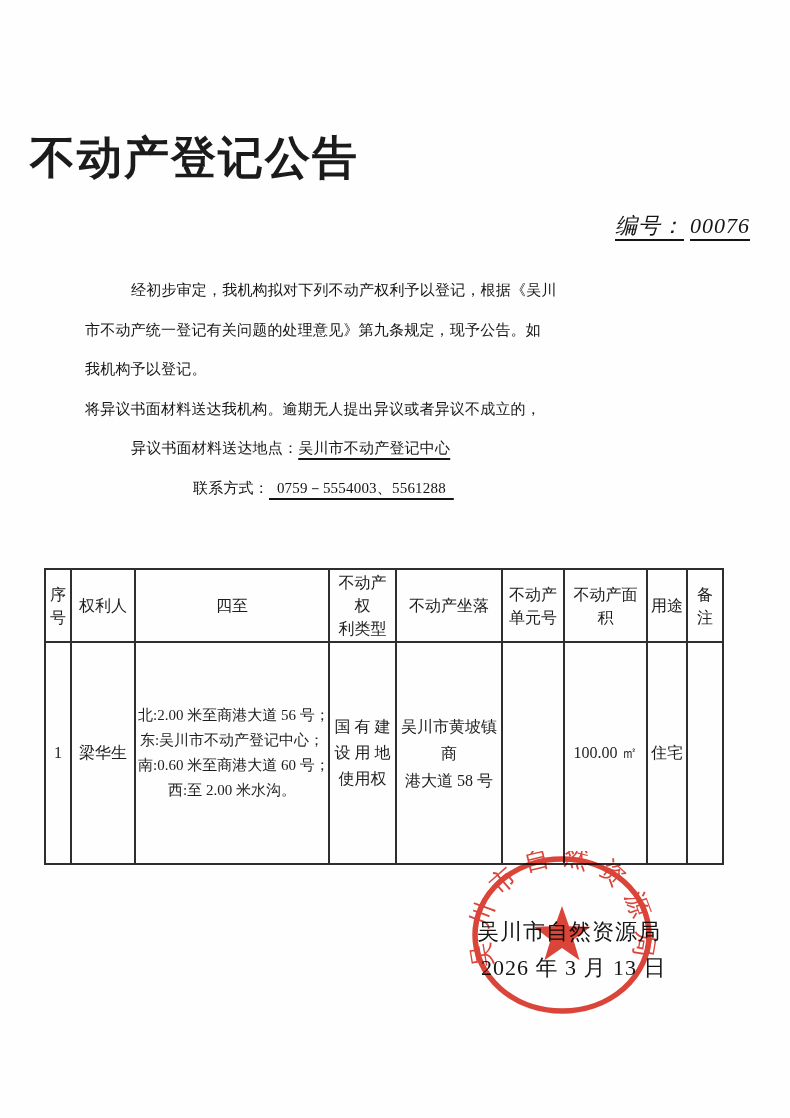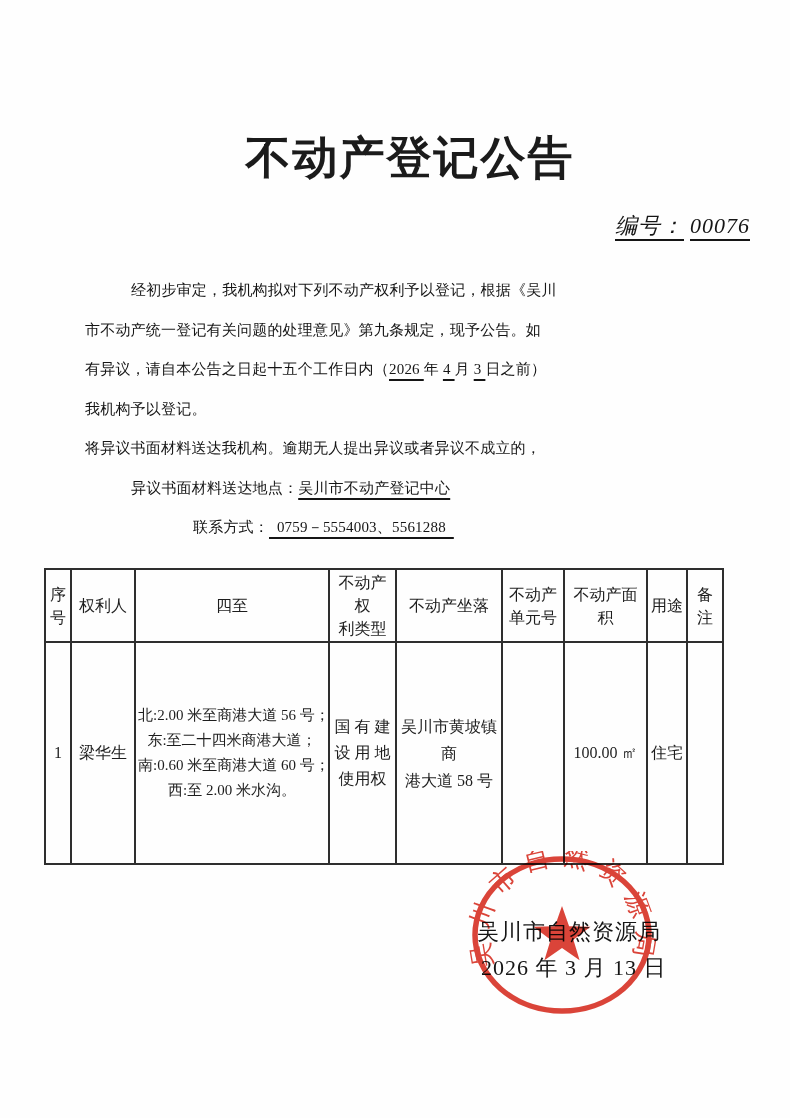--- a/index.html
+++ b/index.html
@@ -5,21 +5,21 @@
   html,body{margin:0;padding:0;}
   body{
     width:790px;height:1118px;background:#ffffff;
     font-family:"Liberation Serif","DejaVu Serif",serif;
     color:#151515;
   }
   .page{position:relative;width:790px;height:1118px;overflow:hidden;background:#fefefe;}
 
   .title{
     position:absolute;top:128px;left:30px;width:760px;
-    text-align:center;font-size:45px;font-weight:bold;letter-spacing:2px;
+    font-size:45px;font-weight:bold;letter-spacing:2px;
     color:#1b1b1b;
   }
   .docno{
     position:absolute;top:211px;right:32px;font-size:22px;letter-spacing:1px;
   }
   .docno span{
     text-decoration:underline;text-underline-offset:6px;
     text-decoration-thickness:1.5px;padding:0 4px 2px 2px;font-style:italic;
   }
 
@@ -61,21 +61,20 @@
 <div class="page">
 
   <div class="title">不动产登记公告</div>
 
   <div class="docno"><span><span>编号：</span><span>00076</span></span>
   </div>
 
   <div class="bodytext">
     <p class="bl indent">经初步审定，我机构拟对下列不动产权利予以登记，根据《吴川</p>
     <p class="bl">市不动产统一登记有关问题的处理意见》第九条规定，现予公告。如</p>
-    <p class="bl"><span>有异议，请自本公告之日起十五个工作日内（</span><span class="u">2026 </span><span>年 </span><span class="u">4 </span><span>月 </span><span class="u">3 </span><span>日之前）</span></p>
     <p class="bl">我机构予以登记。</p>
     <p class="bl">将异议书面材料送达我机构。逾期无人提出异议或者异议不成立的，</p>
     <p class="bl indent"><span>异议书面材料送达地点：</span><span class="u">吴川市不动产登记中心</span></p>
     <p class="bl contact-line"><span>联系方式：</span><span class="u">  0759－5554003、5561288  </span></p>
   </div>
 
   <table class="reg">
     <colgroup>
       <col style="width:26px">
         <col style="width:64px">
@@ -101,21 +100,21 @@
         <th>用途</th>
         <th>备注</th>
       </tr>
     </thead>
     <tbody>
       <tr>
         <td>1</td>
         <td>梁华生</td>
         <td class="cell-boundaries">
           <div>北:2.00 米至商港大道 56 号；</div>
-          <div>东:至二十四米商港大道；</div>
+          <div>东:吴川市不动产登记中心；</div>
           <div>南:0.60 米至商港大道 60 号；</div>
           <div>西:至 2.00 米水沟。</div>
         </td>
         <td class="cell-righttype">国 有 建
 设 用 地
 使用权</td>
         <td class="cell-location">吴川市黄坡镇商
 港大道 58 号</td>
         <td></td>
         <td>100.00 ㎡</td>

